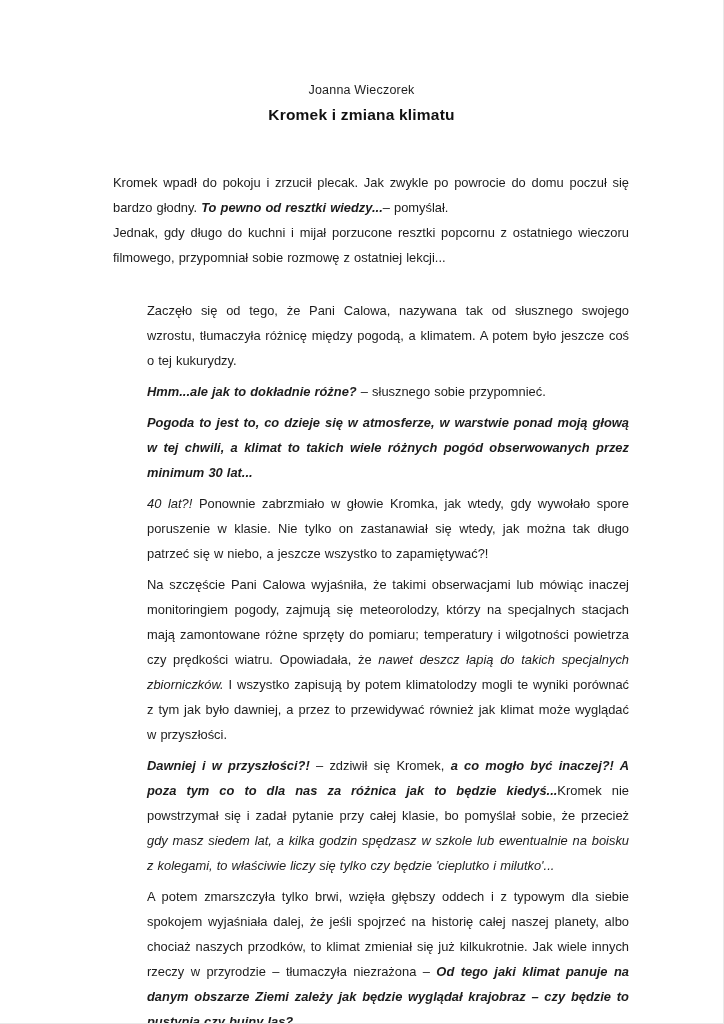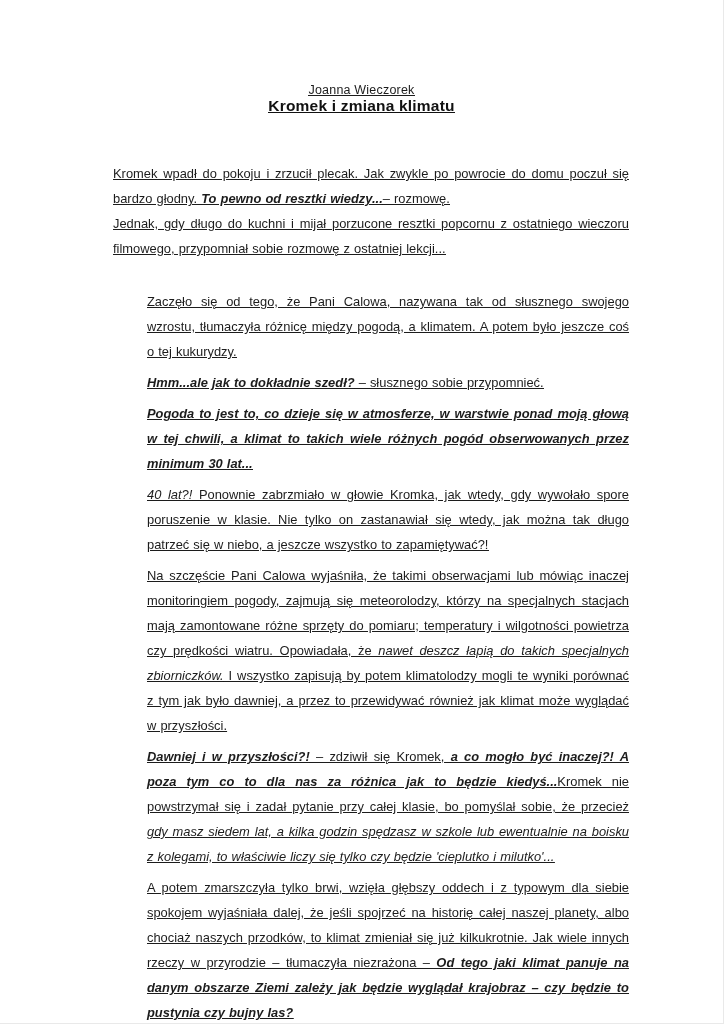--- a/index.html
+++ b/index.html
@@ -1,15 +1,15 @@
 <!DOCTYPE html>
 <html lang="pl"><head>
 <meta charset="utf-8">
 <style>
-  * { margin: 0; padding: 0; box-sizing: border-box; text-decoration: underline; }
+  * { margin: 0; padding: 0; box-sizing: border-box; }
   html, body { background: #ffffff; }
   .page {
     width: 724px;
     height: 1024px;
     background: #ffffff;
     color: #1c1c1c;
     font-family: "Liberation Sans", sans-serif;
     position: relative;
     overflow: hidden;
     border-right: 1px solid #e9e9e9;
@@ -19,20 +19,21 @@
     padding-top: 83px;
     text-align: center;
   }
   .doc-author {
     font-size: 12.5px;
     font-weight: 400;
     letter-spacing: 0.2px;
     color: #1c1c1c;
   }
   .doc-title {
+    margin-top: 9px;
     font-size: 15.5px;
     font-weight: 700;
     letter-spacing: 0.2px;
     color: #111111;
   }
   .doc-body {
     margin: 46px 94px 0 113px;
   }
   .para {
     font-size: 12.9px;
@@ -50,23 +51,23 @@
 </style>
 </head>
 <body>
 
 <div class="page">
   <div class="doc-header">
     <div class="doc-author">Joanna Wieczorek</div>
     <div class="doc-title">Kromek i zmiana klimatu</div>
   </div>
   <div class="doc-body">
-      <p class="para gap-none"><span class="run-regular">Kromek wpadł do pokoju i zrzucił plecak. Jak zwykle po powrocie do domu poczuł się bardzo głodny. </span><span class="run-bold-italic">To pewno od resztki wiedzy...</span><span class="run-regular">– rozmowę.</span></p>
+      <p class="para gap-none"><span class="run-regular">Kromek wpadł do pokoju i zrzucił plecak. Jak zwykle po powrocie do domu poczuł się bardzo głodny. </span><span class="run-bold-italic">To pewno od resztki wiedzy...</span><span class="run-regular">– pomyślał.</span></p>
       <p class="para gap-large"><span class="run-regular">Jednak, gdy długo do kuchni i mijał porzucone resztki popcornu z ostatniego wieczoru filmowego, przypomniał sobie rozmowę z ostatniej lekcji...</span></p>
       <p class="para gap-normal"><span class="run-regular">Zaczęło się od tego, że Pani Calowa, nazywana tak od słusznego swojego wzrostu, tłumaczyła różnicę między pogodą, a klimatem. A potem było jeszcze coś o tej kukurydzy.</span></p>
-      <p class="para gap-normal"><span class="run-bold-italic">Hmm...ale jak to dokładnie szedł?</span><span class="run-regular"> – słusznego sobie przypomnieć.</span></p>
+      <p class="para gap-normal"><span class="run-bold-italic">Hmm...ale jak to dokładnie różne?</span><span class="run-regular"> – słusznego sobie przypomnieć.</span></p>
       <p class="para gap-normal"><span class="run-bold-italic">Pogoda to jest to, co dzieje się w atmosferze, w warstwie ponad moją głową w tej chwili, a klimat to takich wiele różnych pogód obserwowanych przez minimum 30 lat...</span></p>
       <p class="para gap-normal"><span class="run-italic">40 lat?!</span><span class="run-regular"> Ponownie zabrzmiało w głowie Kromka, jak wtedy, gdy wywołało spore poruszenie w klasie. Nie tylko on zastanawiał się wtedy, jak można tak długo patrzeć się w niebo, a jeszcze wszystko to zapamiętywać?!</span></p>
       <p class="para gap-normal"><span class="run-regular">Na szczęście Pani Calowa wyjaśniła, że takimi obserwacjami lub mówiąc inaczej monitoringiem pogody, zajmują się meteorolodzy, którzy na specjalnych stacjach mają zamontowane różne sprzęty do pomiaru; temperatury i wilgotności powietrza czy prędkości wiatru. Opowiadała, że </span><span class="run-italic">nawet deszcz łapią do takich specjalnych zbiorniczków.</span><span class="run-regular"> I wszystko zapisują by potem klimatolodzy mogli te wyniki porównać z tym jak było dawniej, a przez to przewidywać również jak klimat może wyglądać w przyszłości.</span></p>
       <p class="para gap-normal"><span class="run-bold-italic">Dawniej i w przyszłości?!</span><span class="run-regular"> – zdziwił się Kromek, </span><span class="run-bold-italic">a co mogło być inaczej?! A poza tym co to dla nas za różnica jak to będzie kiedyś...</span><span class="run-regular">Kromek nie powstrzymał się i zadał pytanie przy całej klasie, bo pomyślał sobie, że przecież </span><span class="run-italic">gdy masz siedem lat, a kilka godzin spędzasz w szkole lub ewentualnie na boisku z kolegami, to właściwie liczy się tylko czy będzie 'cieplutko i milutko'...</span></p>
       <p class="para gap-normal"><span class="run-regular">A potem zmarszczyła tylko brwi, wzięła głębszy oddech i z typowym dla siebie spokojem wyjaśniała dalej, że jeśli spojrzeć na historię całej naszej planety, albo chociaż naszych przodków, to klimat zmieniał się już kilkukrotnie. Jak wiele innych rzeczy w przyrodzie – tłumaczyła niezrażona – </span><span class="run-bold-italic">Od tego jaki klimat panuje na danym obszarze Ziemi zależy jak będzie wyglądał krajobraz – czy będzie to pustynia czy bujny las?</span></p>
     </div>
 </div>
 
 </body></html>

